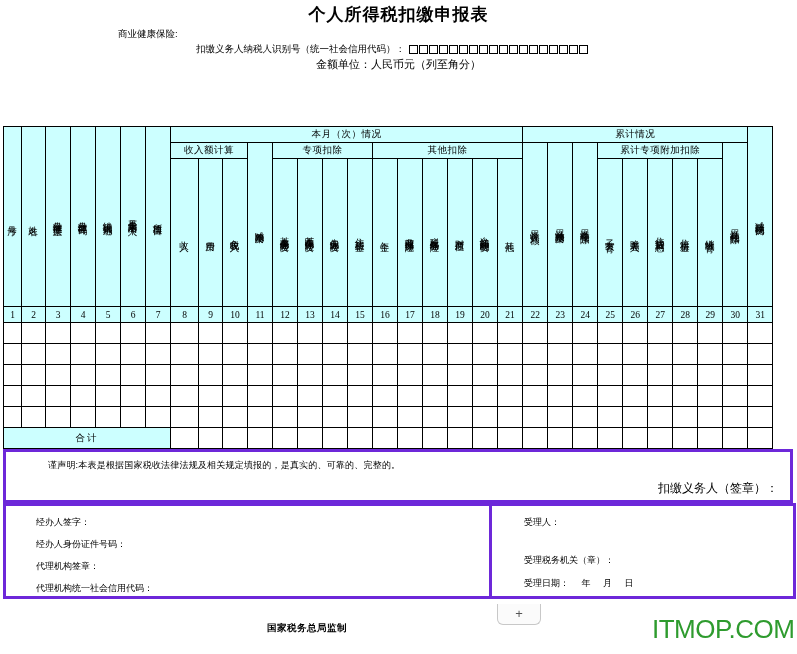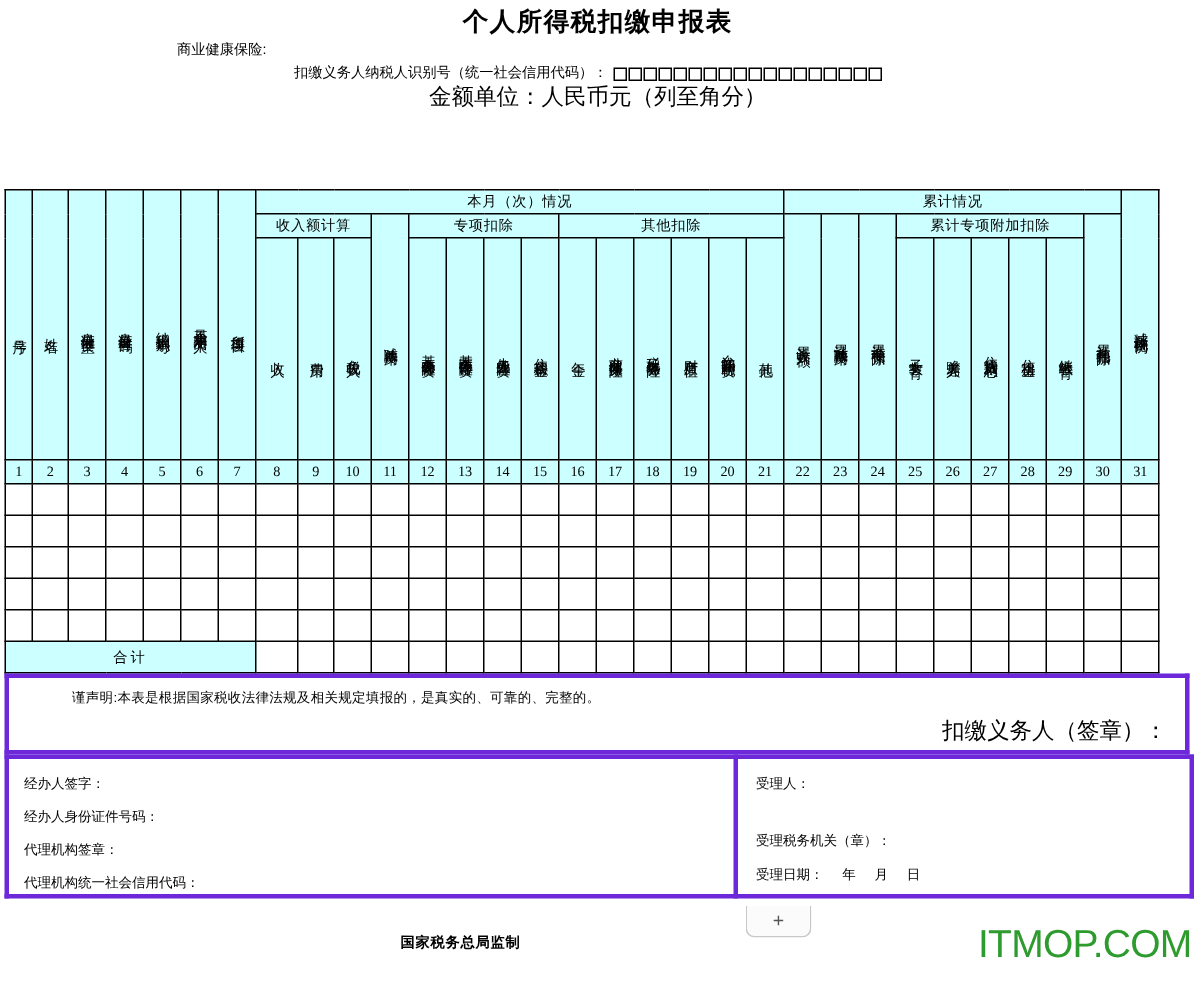--- a/index.html
+++ b/index.html
@@ -35,21 +35,21 @@
   .hdr-line { white-space: pre; }
   .hdr-center-1 {
     font-size: 9.5px;
     padding-left: 196px;
     line-height: 16px;
     white-space: nowrap;
     display: flex;
     align-items: center;
   }
   .hdr-center-2 {
-    font-size: 15px;
+    font-size: 11px;
     text-align: center;
     line-height: 15px;
   }
   .code-boxes {
     display: inline-flex;
     gap: 1px;
     margin-left: 4px;
   }
   .code-box {
     width: 9px;
@@ -129,29 +129,30 @@
     left: 42px;
     top: 7px;
     font-size: 9px;
     letter-spacing: 0.2px;
     white-space: nowrap;
   }
   .decl-sign {
     position: absolute;
     right: 12px;
     bottom: 3px;
-    font-size: 15px;
+    font-size: 12px;
     white-space: nowrap;
   }
   .sig-left { height: 90px; position: relative; }
   .sig-right { height: 90px; position: relative; }
   .sig-line {
     position: absolute;
     font-size: 9px;
     white-space: pre;
+    margin-left: 20px;
   }
   .sig-left .l1 { left: 10px; top: 10px; }
   .sig-left .l2 { left: 10px; top: 32px; }
   .sig-left .l3 { left: 10px; top: 54px; }
   .sig-left .l4 { left: 10px; top: 76px; }
   .sig-right .r1 { left: 12px; top: 10px; }
   .sig-right .r2 { left: 12px; top: 48px; }
   .sig-right .r3 { left: 12px; top: 71px; }
 
   .footer-note {

